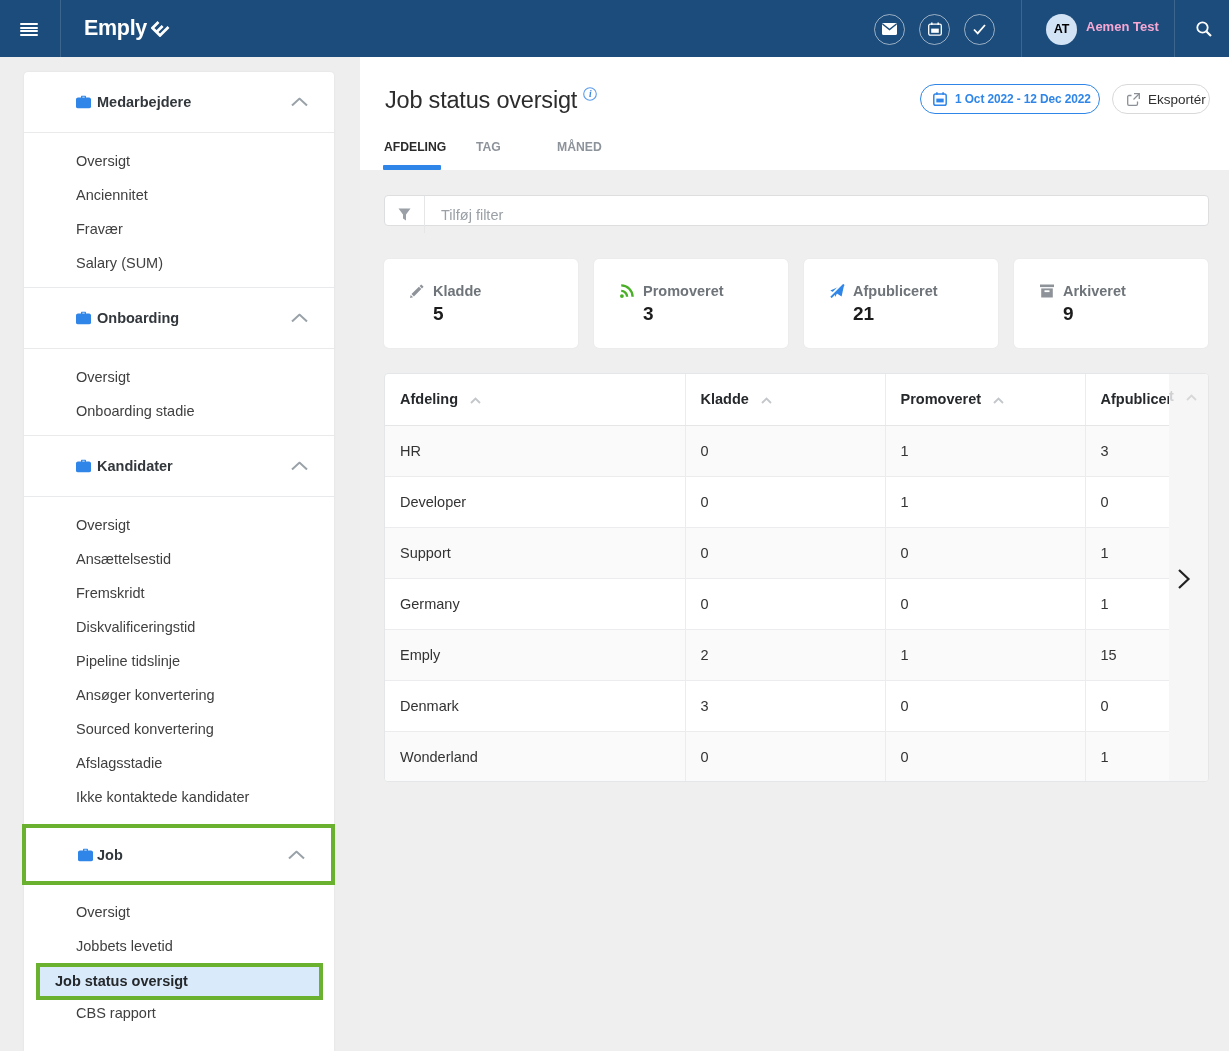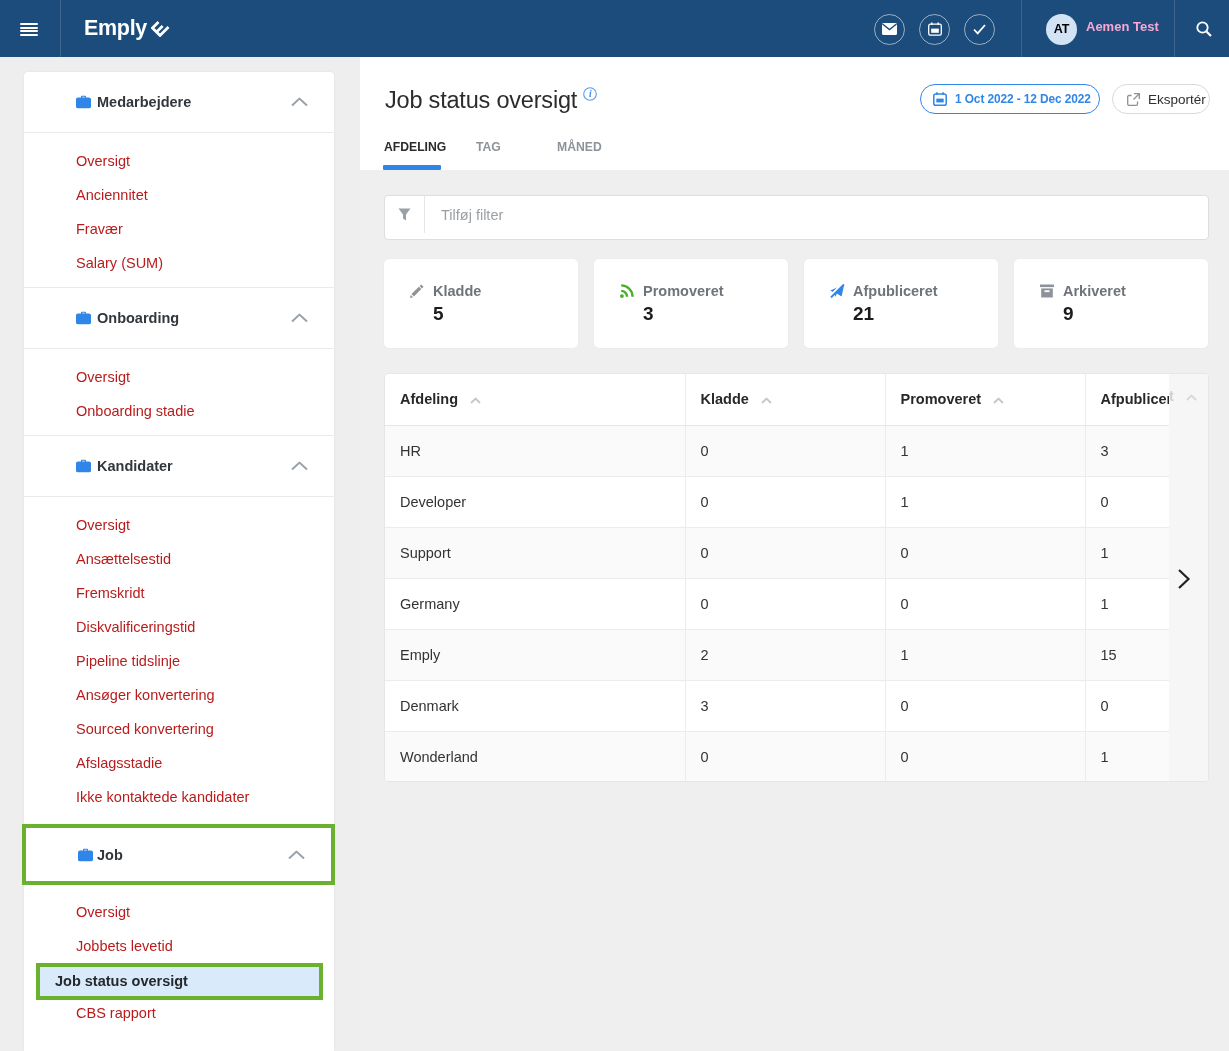--- a/index.html
+++ b/index.html
@@ -18,41 +18,41 @@
   #avname { position:absolute; left:1086px; top:0; height:53px; display:flex; align-items:center; color:#f9a8d4; font-size:13px; font-weight:bold; }
 
   
   #sidebar { position:absolute; left:24px; top:72px; width:310px; height:979px; background:#fff; border-radius:4px 4px 0 0; box-shadow:0 0 2px rgba(0,0,0,0.08); }
   .sec-head { position:relative; height:60px; }
   .sec-head .ttl { position:absolute; left:73px; top:50%; transform:translateY(-50%); font-size:14.5px; font-weight:bold; color:#32373c; }
   .sec-head svg.case { position:absolute; left:52px; top:50%; transform:translateY(-50%); }
   .sec-head svg.chev { position:absolute; right:26px; top:50%; transform:translateY(-50%); }
   .divider { height:1px; background:#e9eaeb; }
   .items { padding:11px 0 7px 0; }
-  .item { height:34px; line-height:34px; padding-left:52px; font-size:14.5px; color:#b91c1c; }
+  .item { height:34px; line-height:34px; padding-left:52px; font-size:14.5px; color:#404040; }
   #jobbox { border:4px solid #69b12f; margin-left:-2px; margin-right:-1px; margin-top:3px; background:#fff; }
   #jobbox .sec-head { height:53px; }
   .hl { border:4px solid #69b12f; background:#d9eafb; margin:0 11px 0 12px; height:37px !important; line-height:29px !important; padding-left:15px !important; font-weight:bold; color:#26292c; }
 
   
   #mainwhite { position:absolute; left:360px; top:57px; width:869px; height:114px; background:#fff; }
   #pagetitle { position:absolute; left:385px; top:87px; font-size:23.5px; color:#2c2c2c; letter-spacing:-0.2px; }
   #infoicon { position:absolute; left:583px; top:87px; }
   #datebtn { position:absolute; left:920px; top:84px; width:180px; height:30px; border:1.5px solid #2f86e8; border-radius:15px; display:flex; align-items:center; color:#2f86e8; font-size:11.9px; font-weight:bold; white-space:nowrap; letter-spacing:-0.1px; }
   #expbtn { position:absolute; left:1112px; top:84px; width:98px; height:30px; border:1px solid #d9d9d9; border-radius:15px; background:#fff; display:flex; align-items:center; color:#2e2e2e; font-size:13.5px; }
   .tab { position:absolute; top:139.5px; font-size:12.2px; font-weight:bold; letter-spacing:0px; color:#8d939a; }
   #tab1 { left:384px; color:#2b2b2b; }
   #tab2 { left:476px; }
   #tab3 { left:534px;padding-left:23px; }
   #tabline { position:absolute; left:383px; top:165px; width:58px; height:5px; background:#2f86e8; border-radius:1px; }
 
   
   #content { position:absolute; left:360px; top:170px; width:869px; height:881px; background:#efefef; }
 
-  #filterbar { position:absolute; left:384px; top:195px; width:825px; height:45px; background:#fff; border:1px solid #dcdee0; border-radius:4px; }
+  #filterbar { position:absolute; left:384px; top:195px; width:825px; height:31px; background:#fff; border:1px solid #dcdee0; border-radius:4px; }
   #funnelcell { position:absolute; left:0; top:0; width:40px; height:37px; border-right:1px solid #e4e6e8; display:flex; align-items:center; justify-content:center; }
   #filterph { position:absolute; left:56px; top:0; height:37px; display:flex; align-items:center; color:#9aa0a6; font-size:14.5px; }
 
   .card { position:absolute; top:259px; width:194px; height:89px; background:#fff; border-radius:5px; box-shadow:0 0 2px rgba(0,0,0,0.06); }
   .card .lbl { position:absolute; left:49px; top:24px; font-size:14.5px; font-weight:bold; color:#6e7479; }
   .card .num { position:absolute; left:49px; top:44px; font-size:19px; font-weight:bold; color:#1c1c1c; }
   .card svg.cic { position:absolute; left:26px; top:25px; }
 
   
   #tablewrap { position:absolute; left:384px; top:373px; width:825px; height:409px; background:#fff; border:1px solid #e5e6e7; border-radius:4px; overflow:hidden; }

